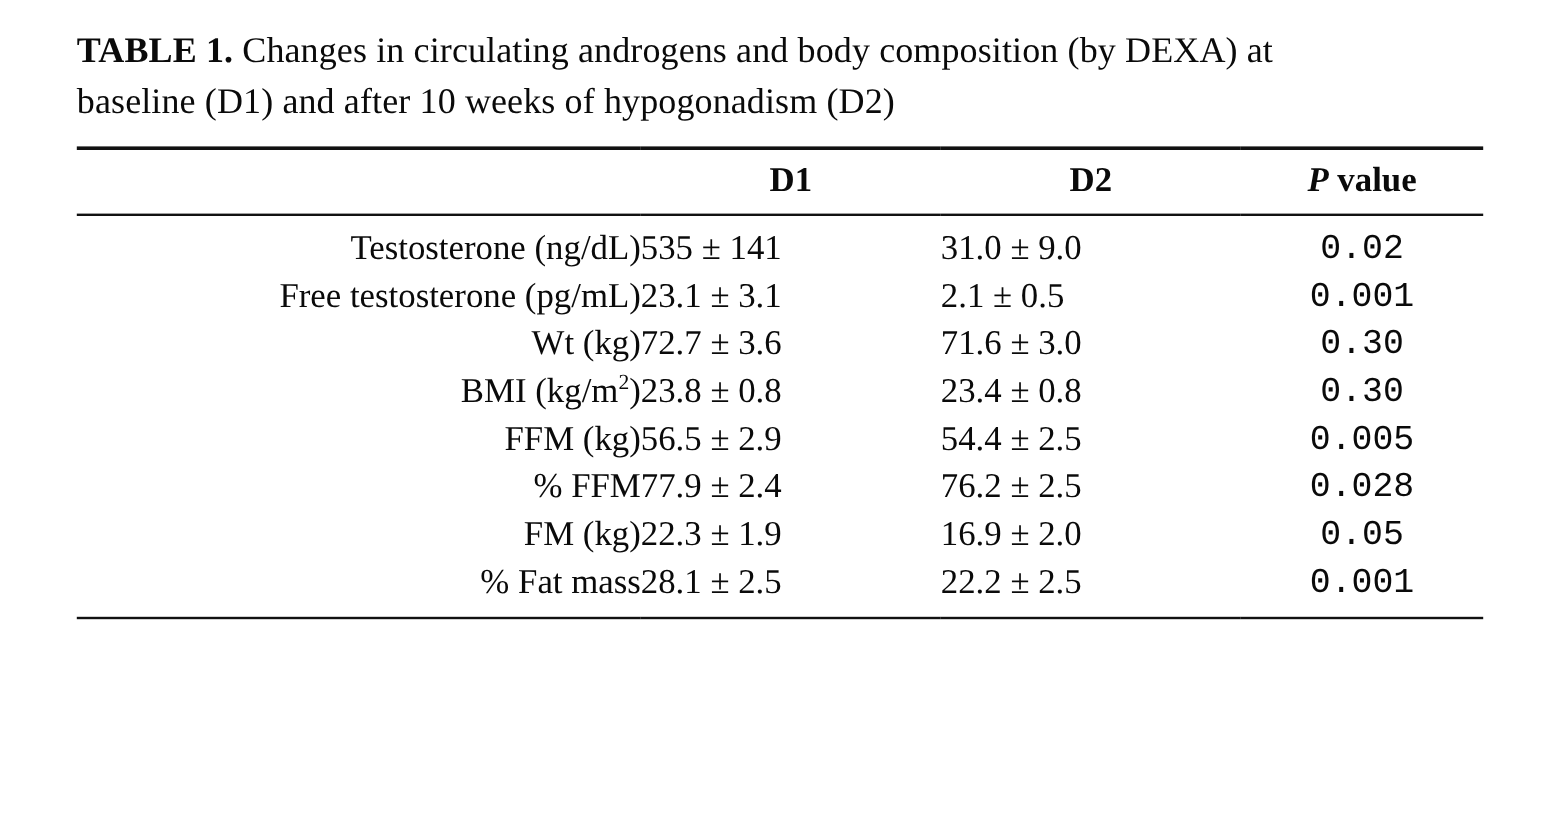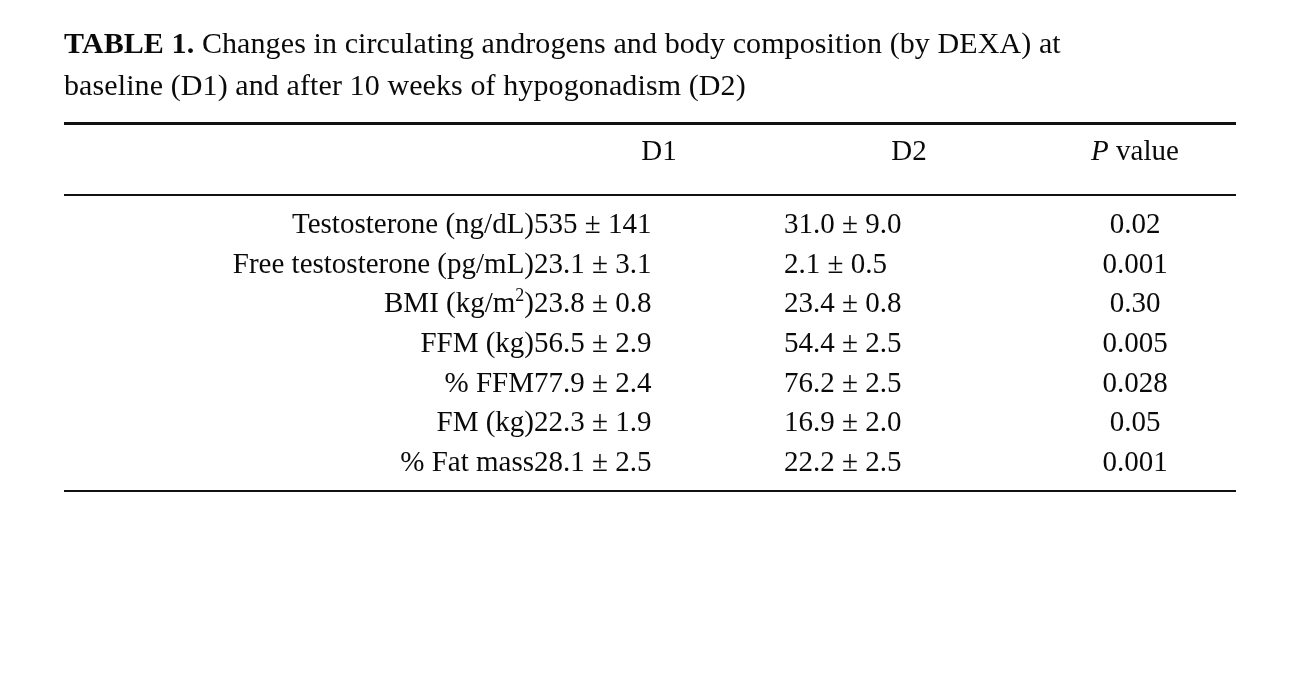--- a/index.html
+++ b/index.html
@@ -38,23 +38,23 @@
     border-collapse: collapse;
     width: 1172px;
     table-layout: fixed;
   }
   table.data col.c0 { width: 470px; }
   table.data col.c1 { width: 250px; }
   table.data col.c2 { width: 250px; }
   table.data col.c3 { width: 202px; }
 
   table.data thead th {
-    font-weight: normal;
+    font-weight: bold;
     font-size: 29px;
-    padding: 9px 0 27px 0;
+    padding: 9px 0 11px 0;
     text-align: center;
   }
   table.data thead th.lbl {
     text-align: left;
   }
   .rule-top td {
     border-top: 3px solid #111;
     height: 0;
     padding: 0;
     font-size: 0;
@@ -82,20 +82,21 @@
   }
   table.data tbody td.rowlabel {
     text-align: right;
     padding-left: 2px;
   }
   table.data tbody td.val {
     text-align: left;
   }
   table.data tbody td.pval {
     text-align: center;
+    font-family: Liberation Mono, monospace;
   }
   .pad-top td { height: 8px; padding: 0; }
   .pad-bot td { height: 6px; padding: 0; }
   sup { font-size: 0.62em; vertical-align: super; line-height: 0; }
   .ital { font-style: italic; }
 </style>
 </head>
 <body>
 
 <div class="page">
@@ -136,20 +137,26 @@
         <td class="val">31.0 ± 9.0</td>
         <td class="pval">0.02</td>
       </tr>
       <tr>
         <td class="rowlabel">Free testosterone (pg/mL)</td>
         <td class="val">23.1 ± 3.1</td>
         <td class="val">2.1 ± 0.5</td>
         <td class="pval">0.001</td>
       </tr>
       <tr>
+        <td class="rowlabel">Wt (kg)</td>
+        <td class="val">72.7 ± 3.6</td>
+        <td class="val">71.6 ± 3.0</td>
+        <td class="pval">0.30</td>
+      </tr>
+      <tr>
         <td class="rowlabel"><span>BMI (kg/m</span><sup>2</sup><span>)</span></td>
         <td class="val">23.8 ± 0.8</td>
         <td class="val">23.4 ± 0.8</td>
         <td class="pval">0.30</td>
       </tr>
       <tr>
         <td class="rowlabel">FFM (kg)</td>
         <td class="val">56.5 ± 2.9</td>
         <td class="val">54.4 ± 2.5</td>
         <td class="pval">0.005</td>

